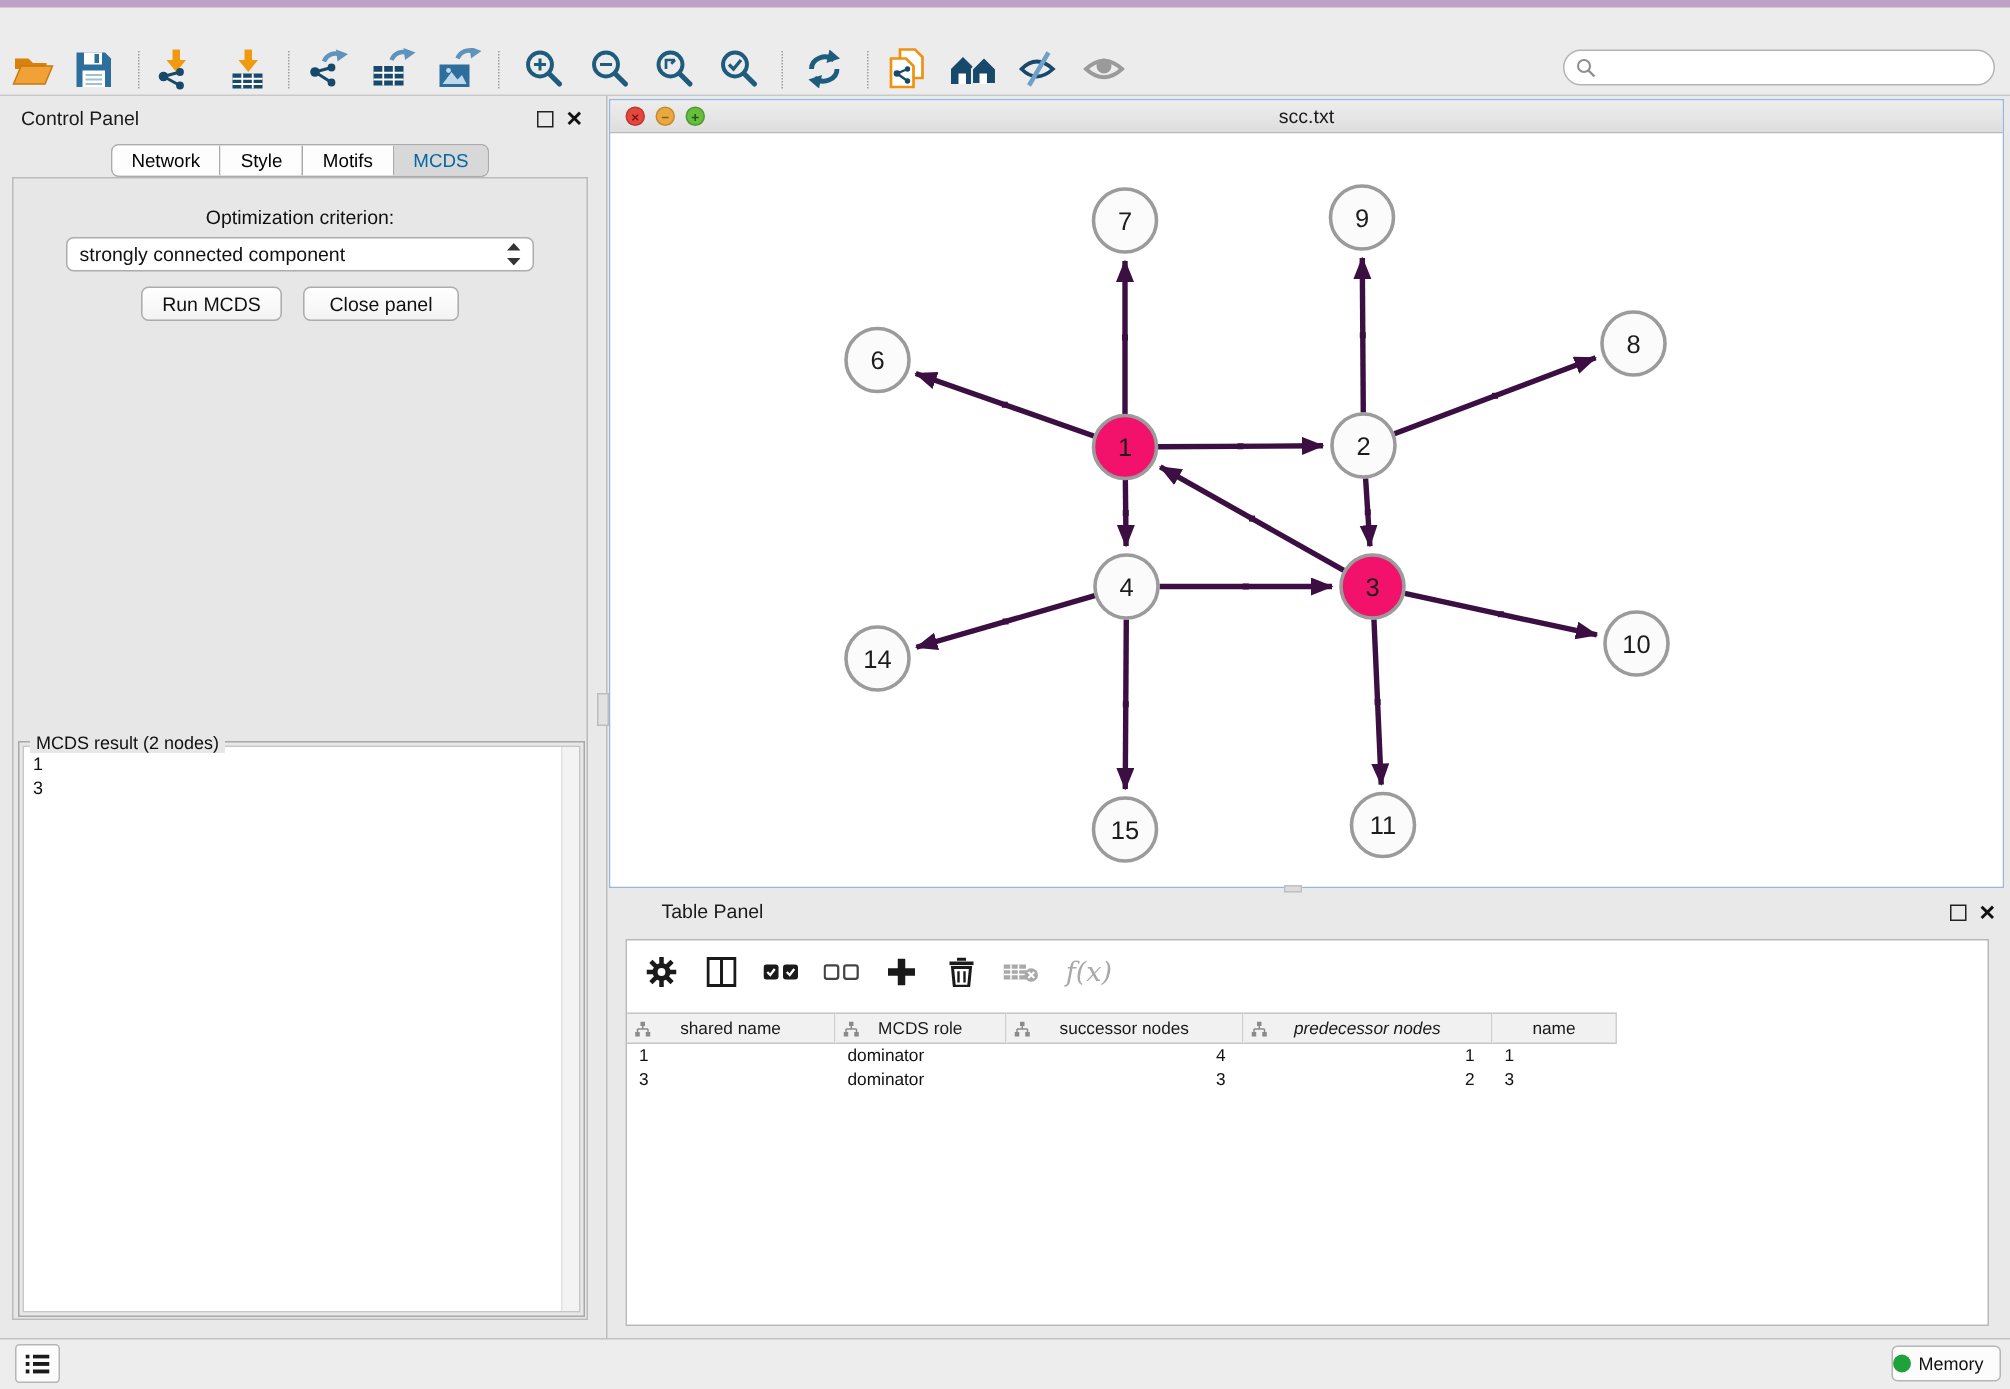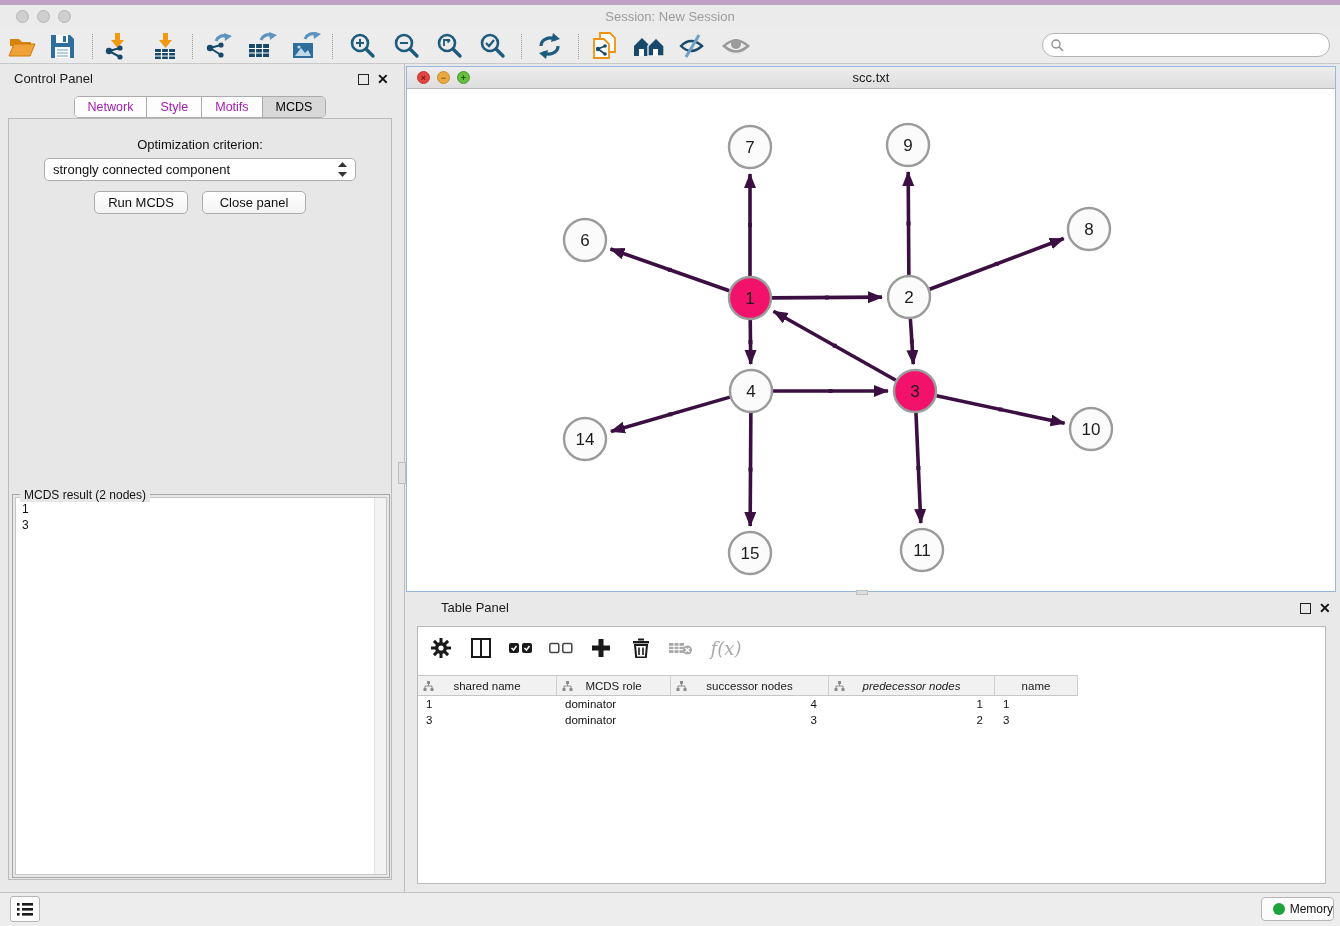--- a/index.html
+++ b/index.html
@@ -26,23 +26,23 @@
 
   
   .mainbg{left:0;top:64px;width:1340px;height:828px;background:#E9E9E9;}
 
   
   .cp-title{left:14px;top:71px;font-size:13px;color:#1A1A1A;}
   .panel-float{width:11px;height:11px;border:1.6px solid #222;box-sizing:border-box;background:transparent;}
   .panel-close{font-size:14px;font-weight:bold;color:#111;line-height:11px;}
   .tabrow{display:flex;justify-content:center;}
   .tabgroup{display:inline-flex;border:1px solid #ABABAB;border-radius:5px;overflow:hidden;background:#FDFDFD;}
-  .tab{padding:3px 13px;font-size:12.5px;color:#a21caf;background:#FDFDFD;border-right:1px solid #ABABAB;white-space:nowrap;}
+  .tab{padding:3px 13px;font-size:12.5px;color:#000000;background:#FDFDFD;border-right:1px solid #ABABAB;white-space:nowrap;}
   .tab:last-child{border-right:none;}
-  .tab.active{background:#D8D8D8;color:#000000;}
+  .tab.active{background:#D8D8D8;color:#0369a1;}
   .cp-box{left:8px;top:118px;width:384px;height:762px;border:1px solid #BBB;background:#E7E7E7;box-sizing:border-box;}
   .crit-label{left:8px;top:137px;width:384px;text-align:center;font-size:13px;color:#111;}
   .selectbox{left:44px;top:158px;width:312px;height:23px;background:#FFF;border:1px solid #ACACAC;border-radius:5px;
              box-sizing:border-box;display:flex;align-items:center;padding:0 8px;font-size:13px;color:#111;}
   .selectbox .spacer{flex:1;}
   .btn{background:linear-gradient(#FFFFFF,#F3F3F3);border:1px solid #ACACAC;border-radius:5px;font-size:13px;color:#111;
        display:flex;align-items:center;justify-content:center;box-sizing:border-box;}
   .groupbox{left:12px;top:494px;width:378px;height:384px;border:1px solid #A8A8A8;box-sizing:border-box;}
   .group-legend{left:20px;top:488px;background:#E7E7E7;padding:0 4px;font-size:12px;color:#111;}
   .result-area{position:absolute;left:2px;top:2px;right:2px;bottom:2px;background:#FFF;border:1px solid #C6C6C6;box-sizing:border-box;}
@@ -82,37 +82,29 @@
   .td{box-sizing:border-box;font-size:11.5px;color:#111;line-height:16px;overflow:hidden;white-space:nowrap;}
   .td.l{text-align:left;padding-left:8px;}
   .td.r{text-align:right;padding-right:12px;}
   .tp-tabs{left:406px;top:864px;width:934px;display:flex;justify-content:center;}
 
   
   .statusbar{left:0;top:892px;width:1340px;height:34px;background:#EDEDED;border-top:1px solid #C2C2C2;box-sizing:border-box;}
   .list-btn{position:absolute;left:10px;top:896px;width:30px;height:26px;background:#FCFCFC;border:1px solid #B6B6B6;
             border-radius:3px;box-sizing:border-box;display:flex;align-items:center;justify-content:center;}
   .mem-btn{position:absolute;left:1261px;top:897px;width:73px;height:24px;background:#FCFCFC;border:1px solid #B6B6B6;
-           border-radius:4px;box-sizing:border-box;display:flex;align-items:center;justify-content:flex-end;gap:5px;font-size:12px;color:#111;}
+           border-radius:4px;box-sizing:border-box;display:flex;align-items:center;justify-content:flex-start;gap:5px;font-size:12px;color:#111;}
   .mem-dot{width:12px;height:12px;border-radius:50%;background:#1FA23C;}
 </style>
 </head>
 <body>
 
 <div class="app">
 
   <div class="abs top-strip"></div>
-  <div class="abs titlebar">
-    <div class="lights">
-      <div class="light"></div>
-      <div class="light"></div>
-      <div class="light"></div>
-    </div>
-    <div class="win-title">Session: New Session</div>
-  </div>
 
   <div class="abs toolbar"></div>
 
   <div class="tbtn" style="left:4px">
     <svg width="28" height="26" viewBox="0 0 28 26">
       <path d="M2 6 h9 l3 3 h9 v4 H2 Z" fill="#D9820B"></path>
       <path d="M1 23 L6 11 H27 L22 23 Z" fill="#F0A238" stroke="#C97A08" stroke-width="1"></path>
     </svg>
   </div>
   <div class="tbtn" style="left:44px">

